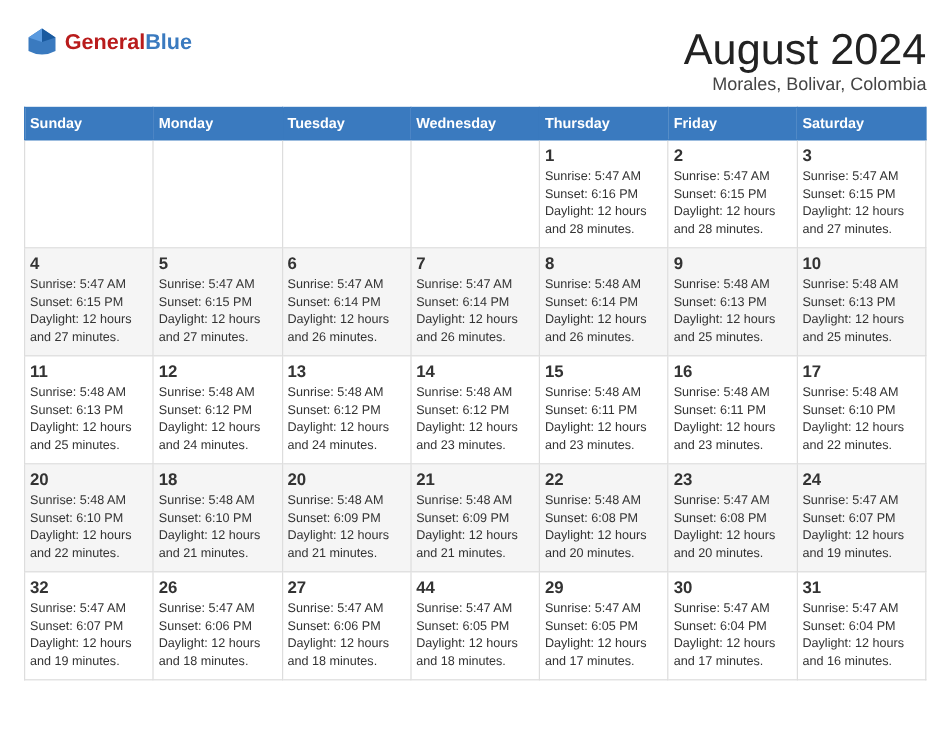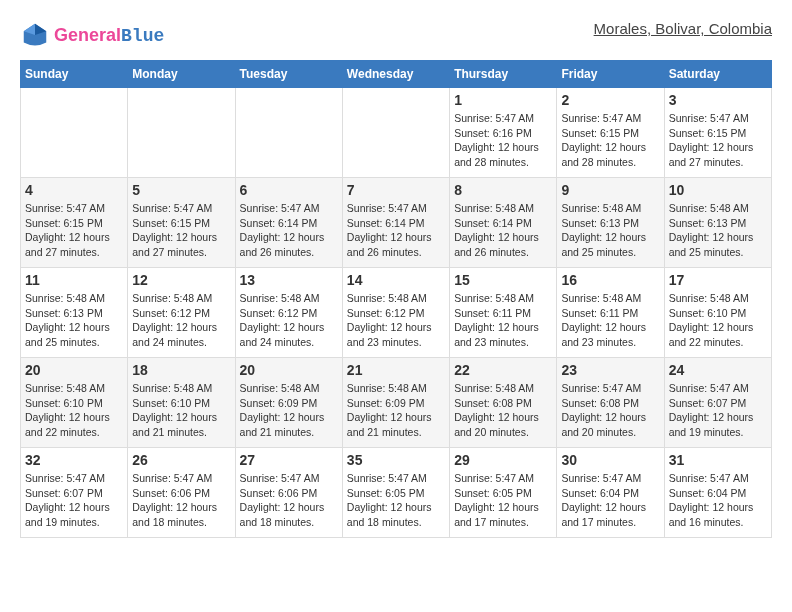--- a/index.html
+++ b/index.html
@@ -86,26 +86,27 @@
 
 <div class="header-area">
   <div class="logo-wrap">
     <div class="logo-line">
       <svg class="logo-icon" viewBox="0 0 40 40" xmlns="http://www.w3.org/2000/svg">
         <path d="M20 5 L35 15 L35 30 Q20 38 5 30 L5 15 Z" fill="#3a7abf"></path>
         <path d="M20 5 L35 15 L20 20 Z" fill="#1a5a9f"></path>
         <path d="M5 15 L20 20 L20 5 Z" fill="#5a9adf"></path>
       </svg>
       <div>
-        <span style="font-size:18px;font-weight:bold;color:#ec4899;">General</span><span style="font-size:18px;font-weight:bold;color:#3a7abf;font-family:Liberation Mono, monospace;">Blue</span>
+        <span style="font-size:18px;font-weight:bold;color:#b91c1c;">General</span><span style="font-size:18px;font-weight:bold;color:#3a7abf;">Blue</span>
       </div>
     </div>
   </div>
   <div class="title-area">
-    <div style="font-size:15px;color:#444;text-decoration:underline;">Morales, Bolivar, Colombia</div>
+    <div style="font-size:36px;color:#222;font-weight:normal;">August 2024</div>
+    <div style="font-size:15px;color:#444;">Morales, Bolivar, Colombia</div>
   </div>
 </div>
 
 <table>
   <thead>
     <tr>
     <th>Sunday</th>
         <th>Monday</th>
         <th>Tuesday</th>
         <th>Wednesday</th>
@@ -311,21 +312,21 @@
 and 18 minutes.</div>
         </td>
         <td>
           <span class="day-num">27</span>
           <div class="day-info" style="white-space: pre-line;">Sunrise: 5:47 AM
 Sunset: 6:06 PM
 Daylight: 12 hours
 and 18 minutes.</div>
         </td>
         <td>
-          <span class="day-num">35</span>
+          <span class="day-num">44</span>
           <div class="day-info" style="white-space: pre-line;">Sunrise: 5:47 AM
 Sunset: 6:05 PM
 Daylight: 12 hours
 and 18 minutes.</div>
         </td>
         <td>
           <span class="day-num">29</span>
           <div class="day-info" style="white-space: pre-line;">Sunrise: 5:47 AM
 Sunset: 6:05 PM
 Daylight: 12 hours

